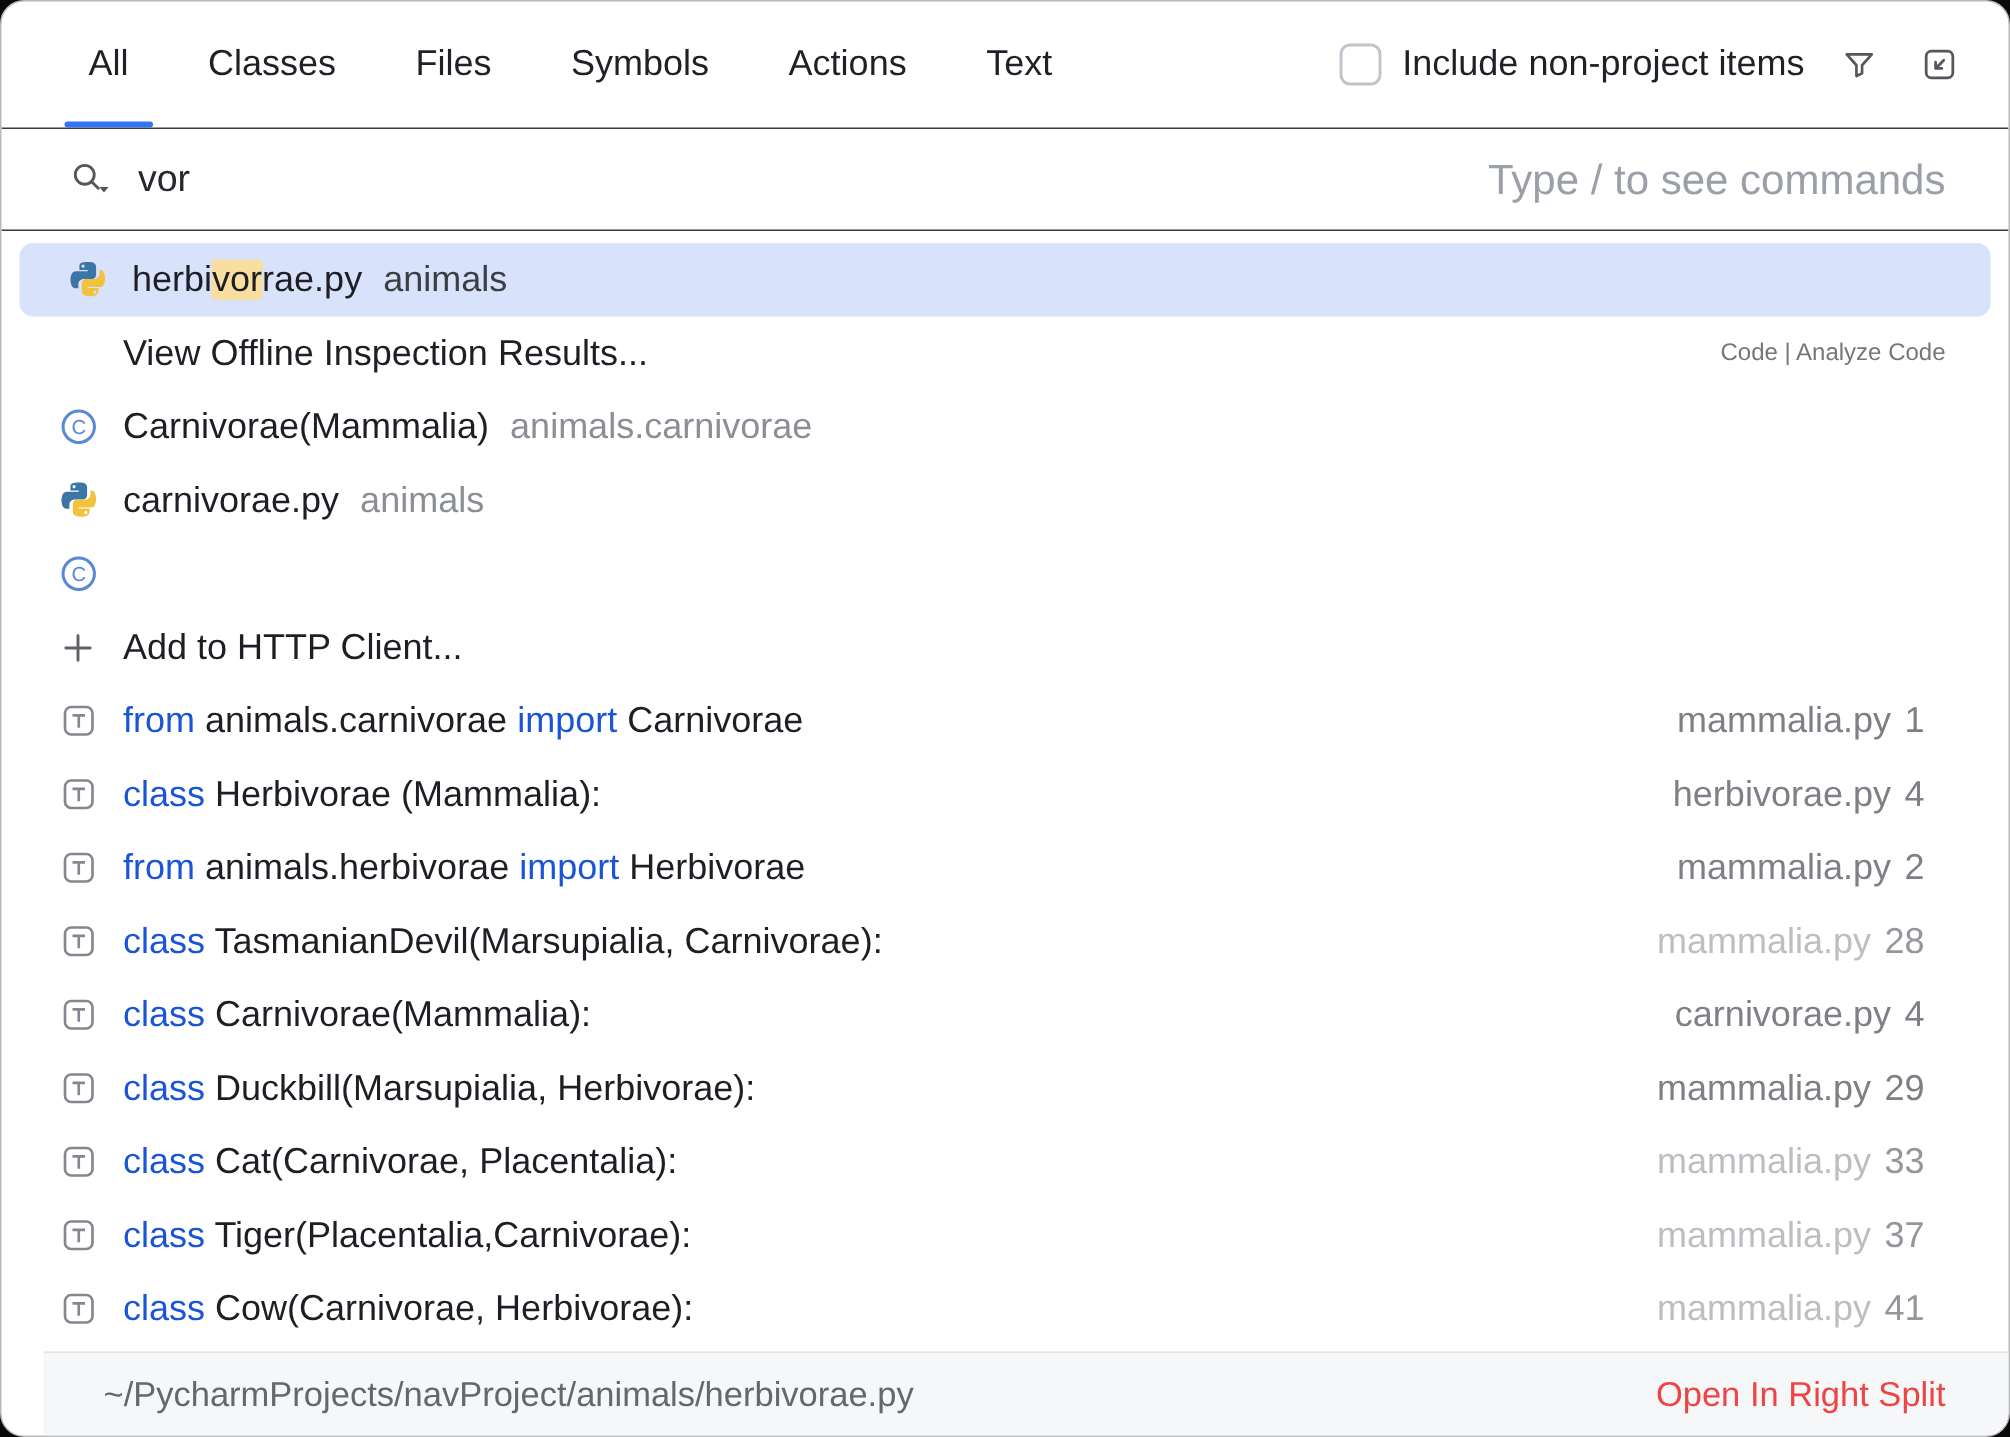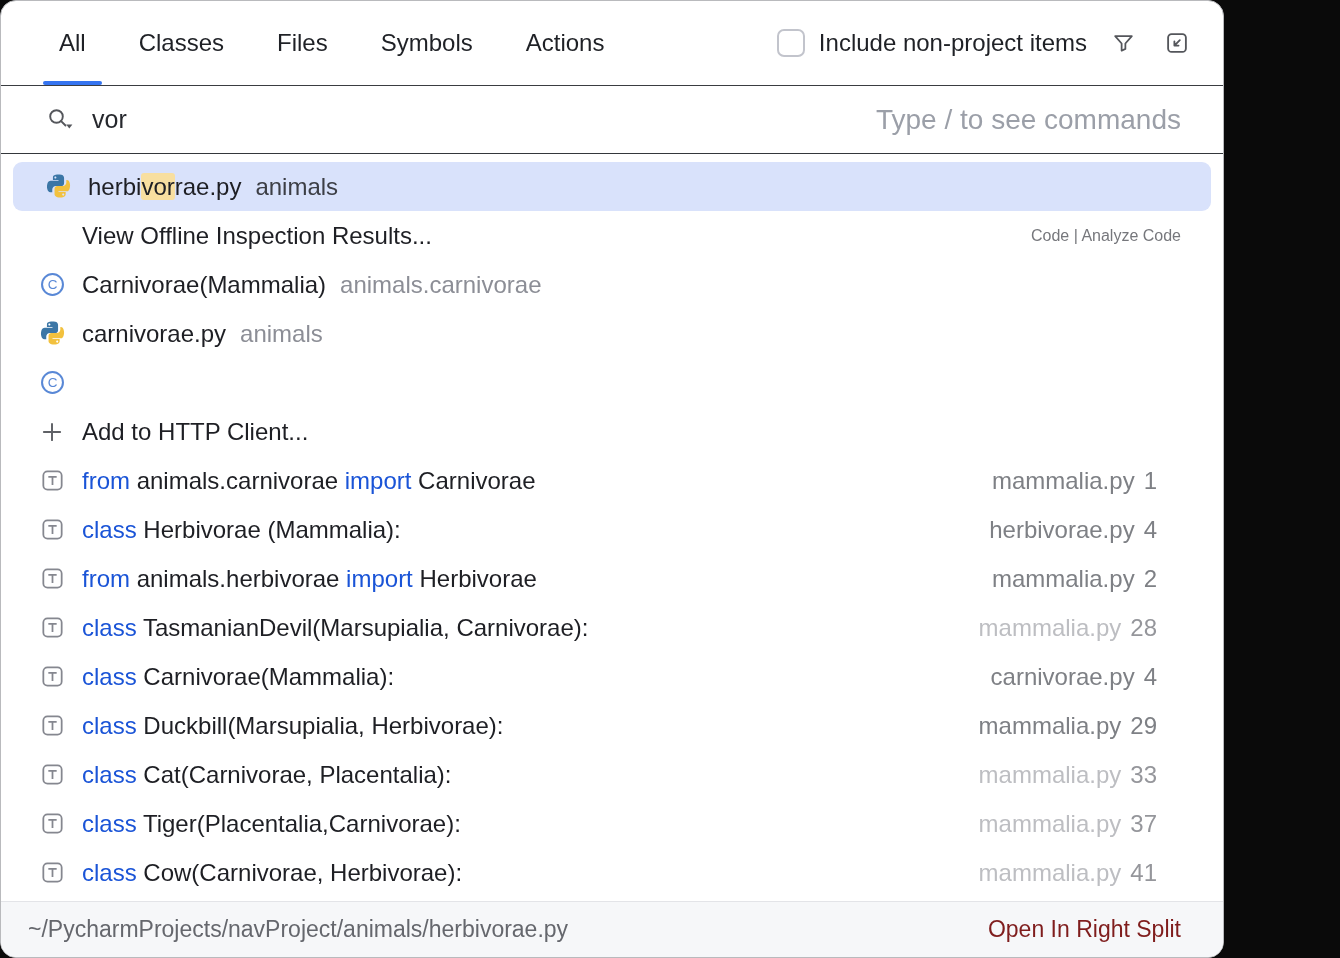--- a/index.html
+++ b/index.html
@@ -1,20 +1,20 @@
 <!DOCTYPE html>
 <html><head>
 <meta charset="utf-8">
 <style>
   * { box-sizing: border-box; margin: 0; padding: 0; }
   html, body { width: 1340px; height: 958px; overflow: hidden; }
   body { background: #0a0a0a; font-family: "Liberation Sans", sans-serif; }
 
   .window {
-    width: 1224px; height: 958px;
+    width: 1340px; height: 958px;
     background: #ffffff;
     border: 1px solid #b9babd;
     border-radius: 16px;
     overflow: hidden;
     display: flex; flex-direction: column;
   }
 
   
   .tabs-bar {
     flex: 0 0 85px;
@@ -76,50 +76,52 @@
     width: 30px; flex: 0 0 30px; margin-right: 15px;
     display: flex; align-items: center; justify-content: center;
   }
   .txt { display: inline-block; }
   .ctx { color: #8c8e96; margin-left: 14px; }
   .row.selected .ctx { color: #3c3e45; }
   .kw { color: #1a54d7; }
   .hl { background: #F8DFA0; border-radius: 3px; }
   .spacer { flex: 1 1 auto; }
   .right-action { color: #76777c; font-size: 16px; margin-right: 16px; }
-  .loc { font-size: 24px; color: #7e8085; margin-right: 40px; }
+  .loc { font-size: 24px; color: #7e8085; margin-right: 30px; }
   .loc .num { margin-left: 9px; }
   .loc.dim .file { color: #bdbec2; }
   .loc.dim .num { color: #95969b; }
 
   
   .footer {
     flex: 0 0 56px;
     background: #F6F7F9;
     border-top: 1px solid #e3e4e8;
     display: flex; align-items: center;
-    padding: 0 42px 0 27px;
+    padding: 0 42px 0 40px;
     font-size: 23px;
+    margin-left: 28px;
   }
   .footer-path { color: #65676d; }
-  .footer-action { margin-left: auto; color: #7f1d1d; cursor: pointer; }
+  .footer-action { margin-left: auto; color: #ef4444; cursor: pointer; }
 
   svg { display: block; }
 </style>
 </head>
 <body>
 
 <div class="window">
 
   <div class="tabs-bar">
     <div class="tab active">All</div>
     <div class="tab">Classes</div>
     <div class="tab">Files</div>
     <div class="tab">Symbols</div>
     <div class="tab">Actions</div>
+    <div class="tab">Text</div>
 
     <div class="include-group">
       <span class="checkbox"></span>
       <span>Include non-project items</span>
     </div>
 
     <span class="iconbtn">
       <svg width="25" height="25" viewBox="0 0 24 24">
           <path d="M4 5h16l-6.2 7v5.2l-3.6 1.7V12L4 5z" fill="none" stroke="#54565b" stroke-width="1.7" stroke-linejoin="round"></path>
         </svg>

